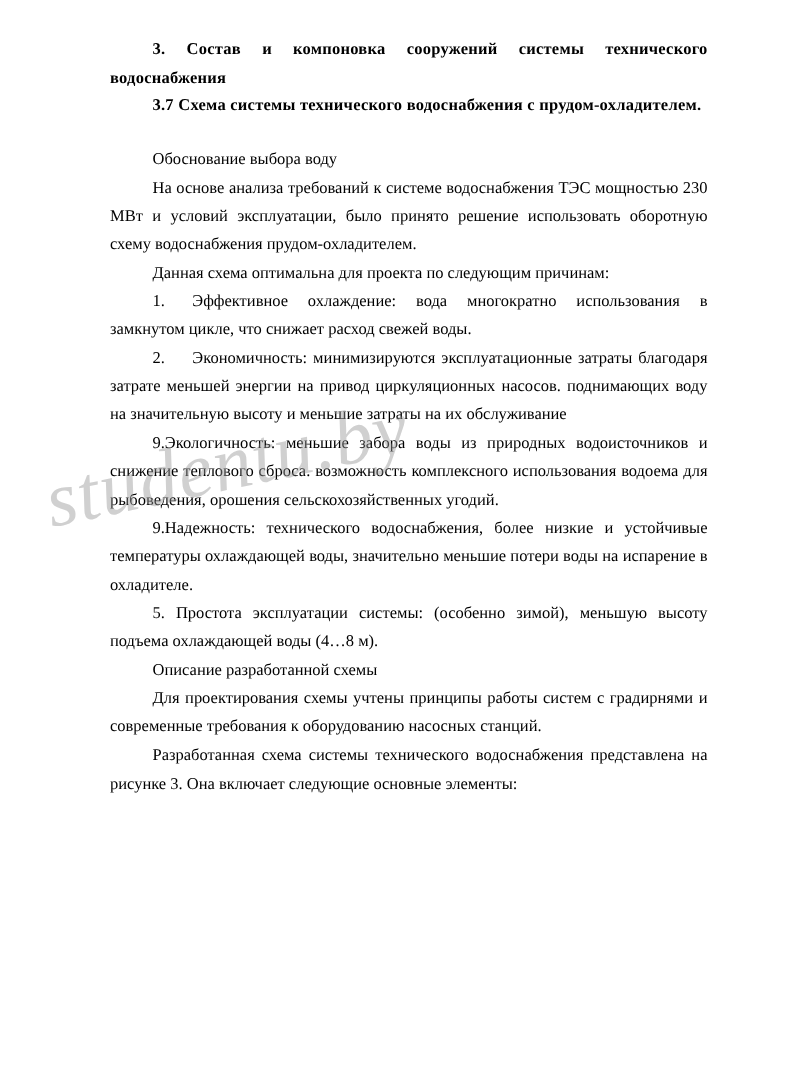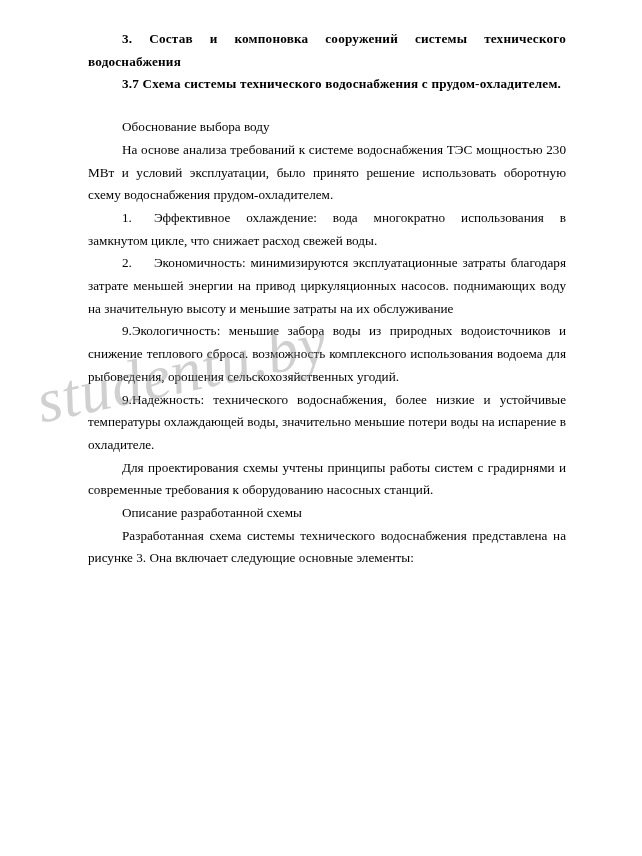--- a/index.html
+++ b/index.html
@@ -69,33 +69,35 @@
     <p class="heading">3. Состав и компоновка сооружений системы технического водоснабжения</p>
 
     <p class="heading">3.7 Схема системы технического водоснабжения с прудом-охладителем.</p>
 
     <div class="spacer-md"></div>
 
     <p>Обоснование выбора воду</p>
 
     <p>На основе анализа требований к системе водоснабжения ТЭС мощностью 230 МВт и условий эксплуатации, было принято решение использовать оборотную схему водоснабжения  прудом-охладителем.</p>
 
+    <p>Данная схема оптимальна для проекта по следующим причинам:</p>
 
     <p><span>1.</span><span class="num-gap"></span><span>Эффективное охлаждение: вода многократно использования в замкнутом цикле, что снижает расход свежей воды.</span></p>
 
     <p><span>2.</span><span class="num-gap"></span><span>Экономичность: минимизируются эксплуатационные затраты благодаря затрате меньшей энергии на привод циркуляционных насосов. поднимающих воду на значительную высоту и меньшие затраты на их обслуживание</span></p>
 
     <p>9.Экологичность: меньшие забора воды из природных водоисточников и снижение теплового сброса. возможность комплексного использования водоема для рыбоведения, орошения сельскохозяйственных угодий.</p>
 
     <p>9.Надежность: технического водоснабжения, более низкие и устойчивые температуры охлаждающей воды, значительно меньшие потери воды на испарение в охладителе.</p>
 
+    <p>5. Простота эксплуатации системы: (особенно зимой), меньшую высоту подъема охлаждающей воды (4…8 м).</p>
+
+    <p>Описание разработанной схемы</p>
 
     <p>Для проектирования схемы учтены принципы работы систем с градирнями и современные требования к оборудованию насосных станций.</p>
-
-    <p>Описание разработанной схемы</p>
 
     <p>Разработанная схема системы технического водоснабжения представлена на рисунке 3. Она включает следующие основные элементы:</p>
 
   </div>
 
   <div class="watermark">studentu.by</div>
 
 </div>
 
 </body></html>

